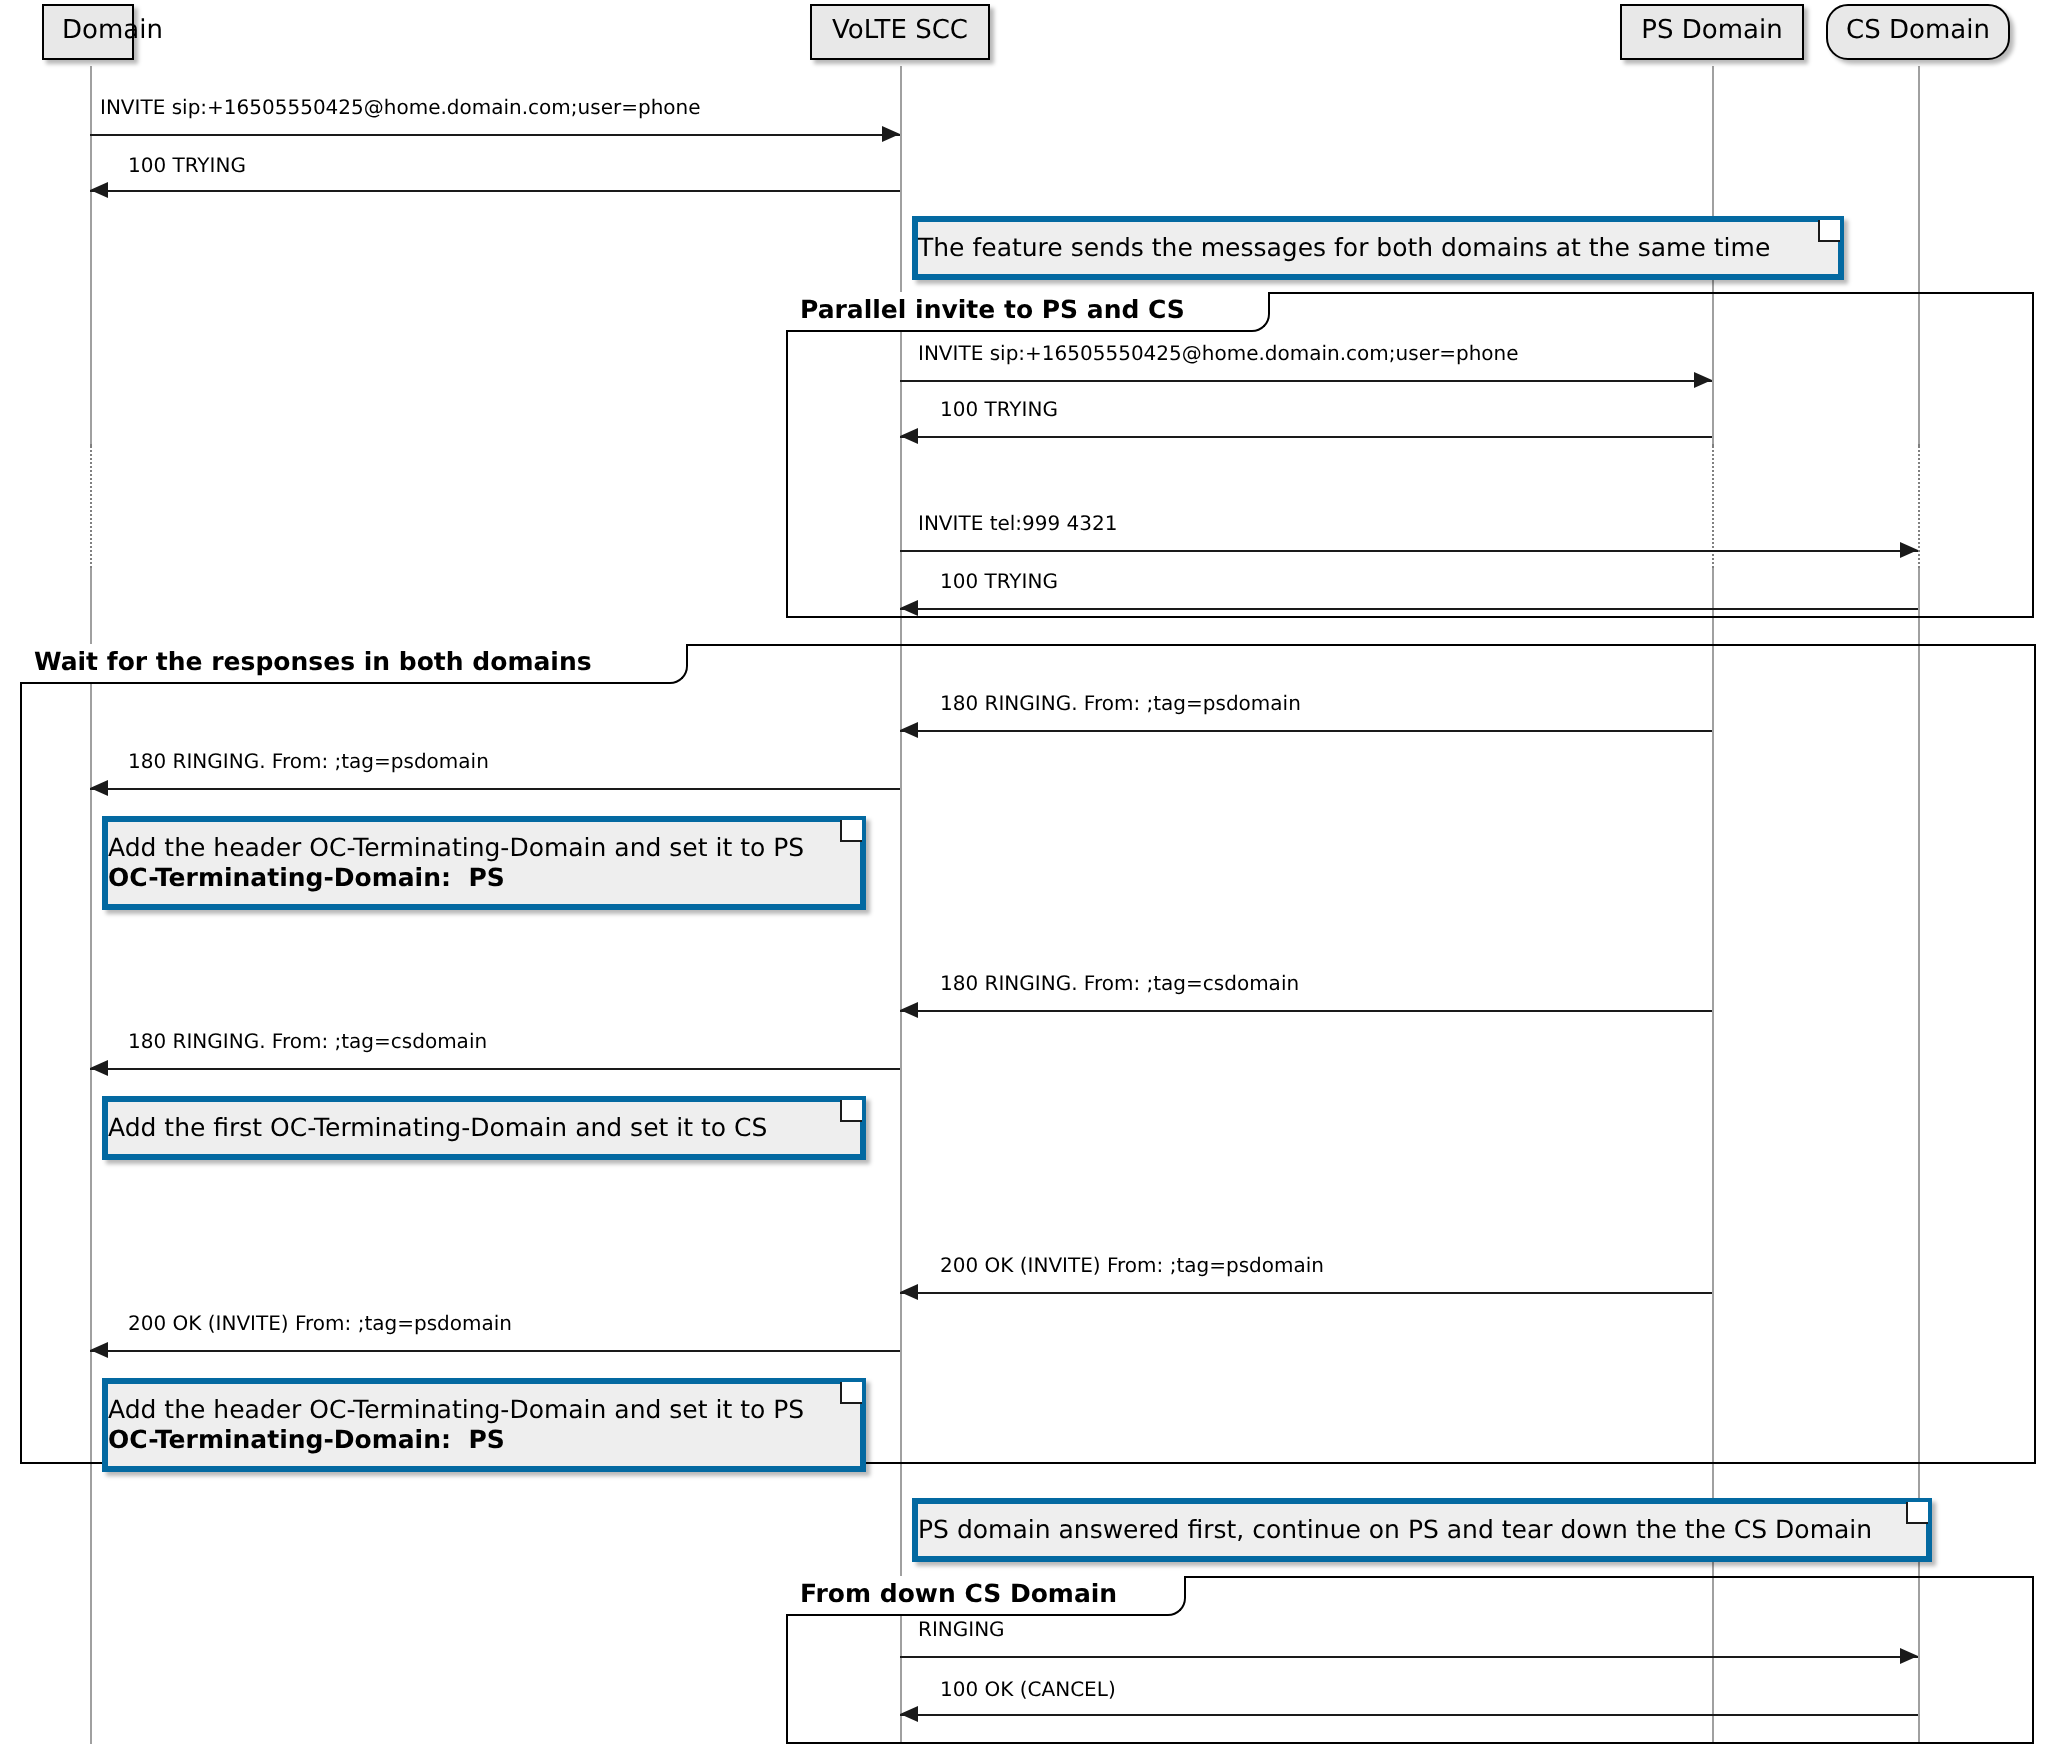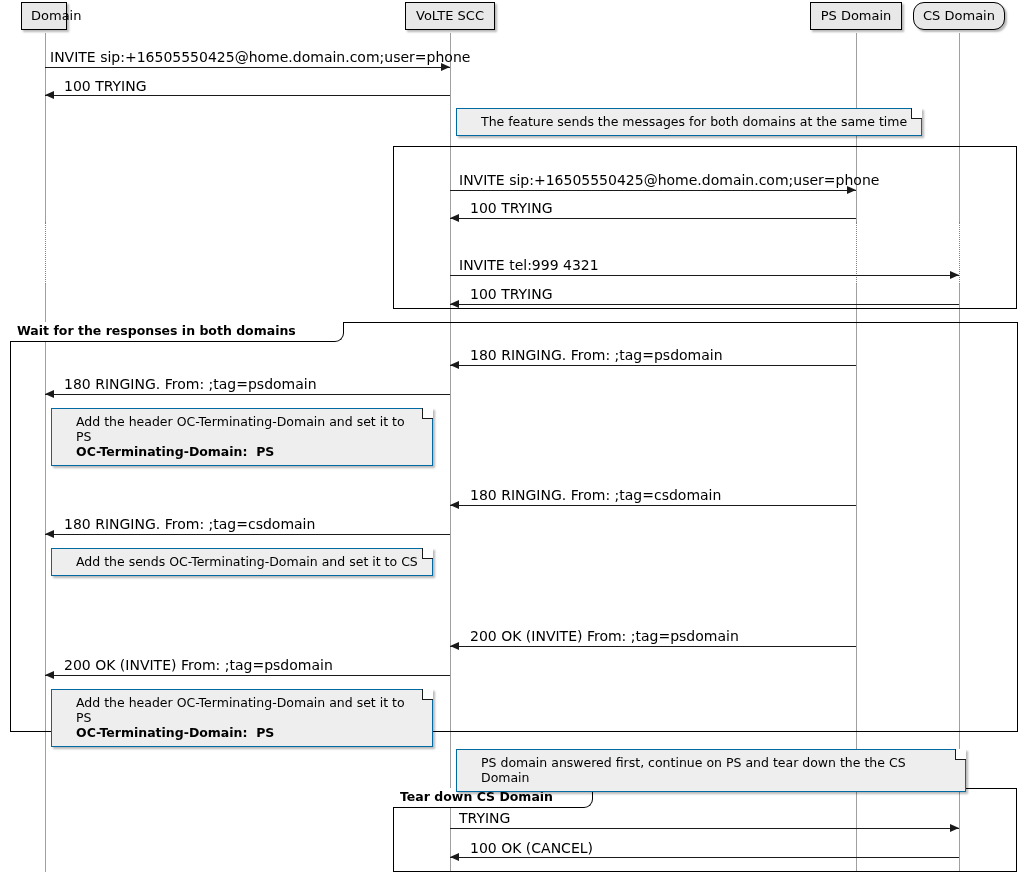--- a/index.html
+++ b/index.html
@@ -52,34 +52,34 @@
     position: absolute;
     width: 0;
     height: 0;
     border-top: 4px solid transparent;
     border-bottom: 4px solid transparent;
   }
   .arrow-head.right { border-left: 9px solid #1a1a1a; }
   .arrow-head.left  { border-right: 9px solid #1a1a1a; }
   .msg-label {
     position: absolute;
-    font-size: 14px;
+    font-size: 10px;
     color: #000000;
     white-space: nowrap;
     line-height: 1;
   }
   
   .note {
     position: absolute;
     box-sizing: border-box;
     background: #eeeeee;
-    border: 1px solid #0369a1;
+    border: 3px solid #0369a1;
     font-size: 12.5px;
     color: #000000;
-    padding: 5px 8px 6px 24px;
+    padding: 5px 8px 6px 0;
     line-height: 1.2;
     box-shadow: 2px 2px 2px rgba(0,0,0,0.28);
   }
   .note .fold {
     position: absolute;
     top: -1px;
     right: -1px;
     width: 10px;
     height: 10px;
     background: #ffffff;
@@ -122,24 +122,25 @@
     <div class="lifeline dotted" style="left: 45px; top: 222px; height: 62px;"></div>
     <div class="lifeline" style="left: 45px; top: 284px; height: 588px;"></div>
     <div class="lifeline" style="left: 450px; top: 33px; height: 839px;"></div>
     <div class="lifeline" style="left: 856px; top: 33px; height: 189px;"></div>
     <div class="lifeline dotted" style="left: 856px; top: 222px; height: 62px;"></div>
     <div class="lifeline" style="left: 856px; top: 284px; height: 588px;"></div>
     <div class="lifeline" style="left: 959px; top: 33px; height: 189px;"></div>
     <div class="lifeline dotted" style="left: 959px; top: 222px; height: 62px;"></div>
     <div class="lifeline" style="left: 959px; top: 284px; height: 588px;"></div>
     <div class="group" style="left: 393px; top: 146px; width: 624px; height: 163px;"></div>
+    <div class="group-tab" style="left: 393px; top: 146px; width: 242px;">Parallel invite to PS and CS</div>
     <div class="group" style="left: 10px; top: 322px; width: 1008px; height: 410px;"></div>
     <div class="group-tab" style="left: 10px; top: 322px; width: 334px;">Wait for the responses in both domains</div>
     <div class="group" style="left: 393px; top: 788px; width: 624px; height: 84px;"></div>
-    <div class="group-tab" style="left: 393px; top: 788px; width: 200px;">Tear down CS Domain</div>
+    <div class="group-tab" style="left: 393px; top: 788px; width: 200px;">From down CS Domain</div>
     <div class="msg-line" style="left: 45px; top: 67px; width: 405px;"></div>
     <div class="arrow-head right" style="top: 63px; left: 441px;"></div>
     <div class="msg-label" style="left: 50px; top: 50px;">INVITE sip:+16505550425@home.domain.com;user=phone</div>
     <div class="msg-line" style="left: 45px; top: 95px; width: 405px;"></div>
     <div class="arrow-head left" style="top: 91px; left: 45px;"></div>
     <div class="msg-label" style="left: 64px; top: 79px;">100 TRYING</div>
     <div class="msg-line" style="left: 450px; top: 190px; width: 406px;"></div>
     <div class="arrow-head right" style="top: 186px; left: 847px;"></div>
     <div class="msg-label" style="left: 459px; top: 173px;">INVITE sip:+16505550425@home.domain.com;user=phone</div>
     <div class="msg-line" style="left: 450px; top: 218px; width: 406px;"></div>
@@ -164,35 +165,35 @@
     <div class="arrow-head left" style="top: 530px; left: 45px;"></div>
     <div class="msg-label" style="left: 64px; top: 517px;">180 RINGING. From: ;tag=csdomain</div>
     <div class="msg-line" style="left: 450px; top: 646px; width: 406px;"></div>
     <div class="arrow-head left" style="top: 642px; left: 450px;"></div>
     <div class="msg-label" style="left: 470px; top: 629px;">200 OK (INVITE) From: ;tag=psdomain</div>
     <div class="msg-line" style="left: 45px; top: 675px; width: 405px;"></div>
     <div class="arrow-head left" style="top: 671px; left: 45px;"></div>
     <div class="msg-label" style="left: 64px; top: 658px;">200 OK (INVITE) From: ;tag=psdomain</div>
     <div class="msg-line" style="left: 450px; top: 828px; width: 509px;"></div>
     <div class="arrow-head right" style="top: 824px; left: 950px;"></div>
-    <div class="msg-label" style="left: 459px; top: 811px;">TRYING</div>
+    <div class="msg-label" style="left: 459px; top: 811px;">RINGING</div>
     <div class="msg-line" style="left: 450px; top: 857px; width: 509px;"></div>
     <div class="arrow-head left" style="top: 853px; left: 450px;"></div>
     <div class="msg-label" style="left: 470px; top: 841px;">100 OK (CANCEL)</div>
     <div class="note" style="left: 456px; top: 108px; width: 466px;">
       <div>The feature sends the messages for both domains at the same time</div>
       <div class="fold"></div>
     </div>
     <div class="note" style="left: 51px; top: 408px; width: 382px;">
       <div>Add the header OC-Terminating-Domain and set it to PS</div>
       <div class="bold-line">OC-Terminating-Domain:  PS</div>
       <div class="fold"></div>
     </div>
     <div class="note" style="left: 51px; top: 548px; width: 382px;">
-      <div>Add the sends OC-Terminating-Domain and set it to CS</div>
+      <div>Add the first OC-Terminating-Domain and set it to CS</div>
       <div class="fold"></div>
     </div>
     <div class="note" style="left: 51px; top: 689px; width: 382px;">
       <div>Add the header OC-Terminating-Domain and set it to PS</div>
       <div class="bold-line">OC-Terminating-Domain:  PS</div>
       <div class="fold"></div>
     </div>
     <div class="note" style="left: 456px; top: 749px; width: 510px;">
       <div>PS domain answered first, continue on PS and tear down the the CS Domain</div>
       <div class="fold"></div>

